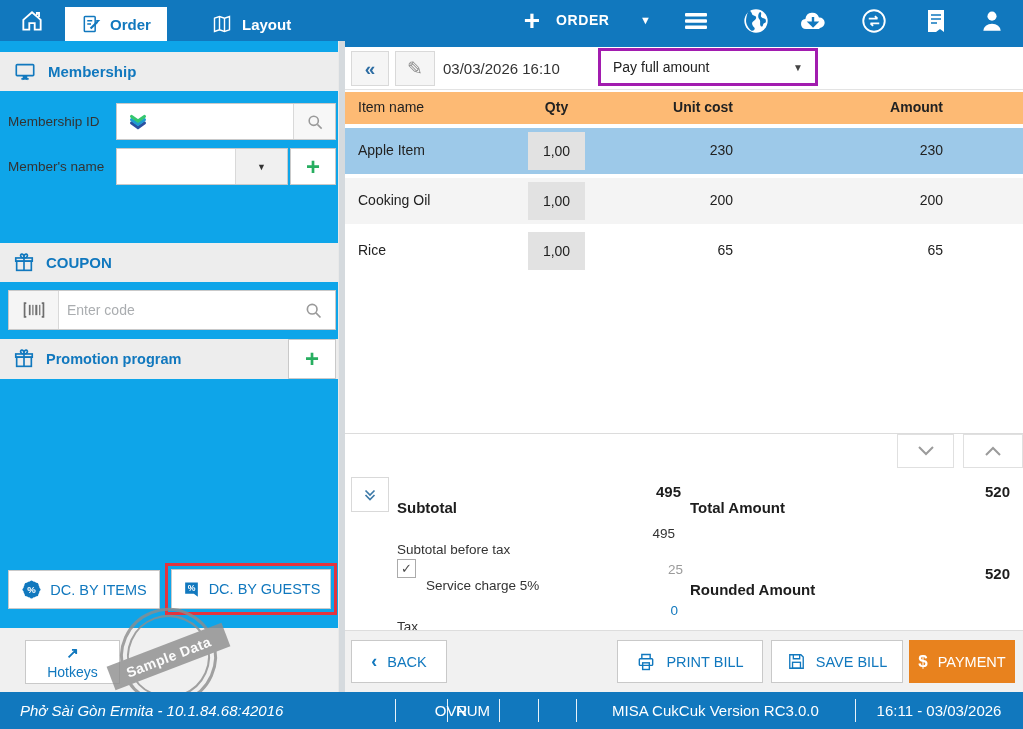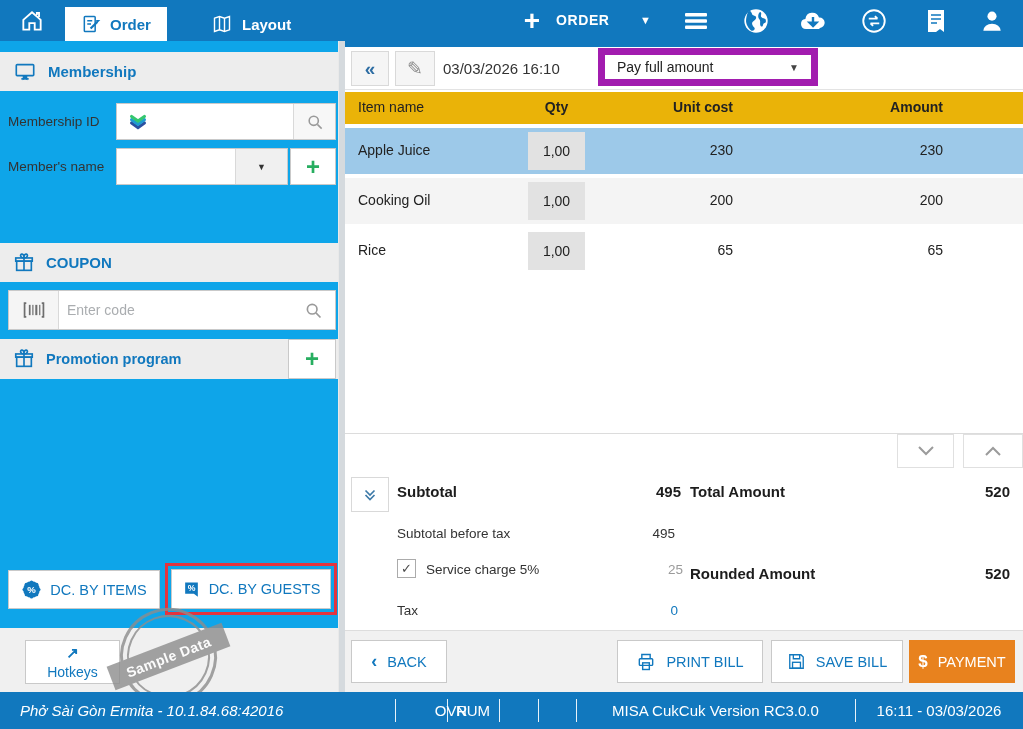--- a/index.html
+++ b/index.html
@@ -45,36 +45,36 @@
 
   
   .separator{left:338px;top:41px;width:7px;height:651px;background:#d5dade;border-left:1px solid #e9e9e9;}
 
   
   .right-panel{left:345px;top:41px;width:678px;height:651px;background:#fff;}
   .blue-strip{left:0;top:0;width:678px;height:6px;background:var(--blue);}
   .op-header{left:0;top:6px;width:678px;height:43px;background:#fff;border-bottom:1px solid #e3e3e3;}
   .sq-btn{background:#f5f5f5;border:1px solid #d9d9d9;display:flex;align-items:center;justify-content:center;cursor:pointer;}
   .date-label{font-size:15px;color:#333;line-height:35px;}
-  .select{border:7px solid #a21caf;background:#fff;display:flex;align-items:center;font-size:14px;color:#222;padding:0 12px;cursor:pointer;}
+  .select{border:3px solid #a21caf;background:#fff;display:flex;align-items:center;font-size:14px;color:#222;padding:0 12px;cursor:pointer;}
   .select .sel-caret{margin-left:auto;font-size:10px;color:#444;}
 
-  .thead{left:0;top:51px;width:678px;height:32px;background:#eab308;font-size:14px;color:#222;}
+  .thead{left:0;top:51px;width:678px;height:32px;background:#fdba74;font-size:14px;color:#222;}
   .thead .h{position:absolute;top:7px;}
   .trow{position:absolute;left:0;width:678px;height:46px;font-size:14px;color:#222;cursor:pointer;}
   .trow.alt{background:var(--row-gray);}
   .trow.selected{background:var(--selected);}
   .trow .name{position:absolute;left:13px;top:14px;}
   .qty-box{position:absolute;left:183px;top:4px;width:57px;height:38px;background:#e2e2e2;display:flex;align-items:center;justify-content:center;}
   .num-r{position:absolute;top:14px;text-align:right;}
 
   .mid-divider{left:0;top:392px;width:678px;height:1px;background:#dcdcdc;}
   .scroll-btn{background:#fff;border:1px solid #e0e0e0;display:flex;align-items:center;justify-content:center;cursor:pointer;}
 
-  .sum-label{position:absolute;font-size:13.5px;color:#333;}
+  .sum-label{position:absolute;font-size:13.5px;color:#333;margin-top:16px;}
   .sum-label.big{font-size:15px;font-weight:bold;color:#1d1d1d;}
   .sum-val{position:absolute;text-align:right;font-size:13.5px;color:#333;}
   .sum-val.big{font-size:15px;font-weight:bold;color:#1d1d1d;}
   .sum-val.muted{color:#9b9b9b;}
   .sum-val.link{color:var(--blue);}
   .checkbox{position:absolute;width:19px;height:19px;border:1px solid #ababab;background:#fff;display:flex;align-items:center;justify-content:center;font-size:13px;color:#4a4a4a;cursor:pointer;}
 
   .op-footer{left:0;top:589px;width:678px;height:62px;background:#f1f1f1;border-top:1px solid #ddd;}
   .act-btn{background:#fff;border:1px solid #c9c9c9;color:var(--blue);font-size:14.5px;display:flex;align-items:center;justify-content:center;gap:10px;cursor:pointer;}
   .act-btn .gl{font-size:18px;font-weight:bold;}
@@ -334,21 +334,21 @@
     </div>
 
     <div class="abs thead">
       <span class="h" style="left:13px;">Item name</span>
       <span class="h" style="left:183px;width:57px;text-align:center;font-weight:bold;">Qty</span>
       <span class="h" style="right:290px;font-weight:bold;">Unit cost</span>
       <span class="h" style="right:80px;font-weight:bold;">Amount</span>
     </div>
 
     <div class="abs trow selected" style="top:87px;">
-      <span class="name">Apple Juice</span>
+      <span class="name">Apple Item</span>
       <span class="qty-box">1,00</span>
       <span class="num-r" style="right:290px;">230</span>
       <span class="num-r" style="right:80px;">230</span>
     </div>
     <div class="abs trow alt" style="top:137px;">
       <span class="name">Cooking Oil</span>
       <span class="qty-box">1,00</span>
       <span class="num-r" style="right:290px;">200</span>
       <span class="num-r" style="right:80px;">200</span>
     </div>

